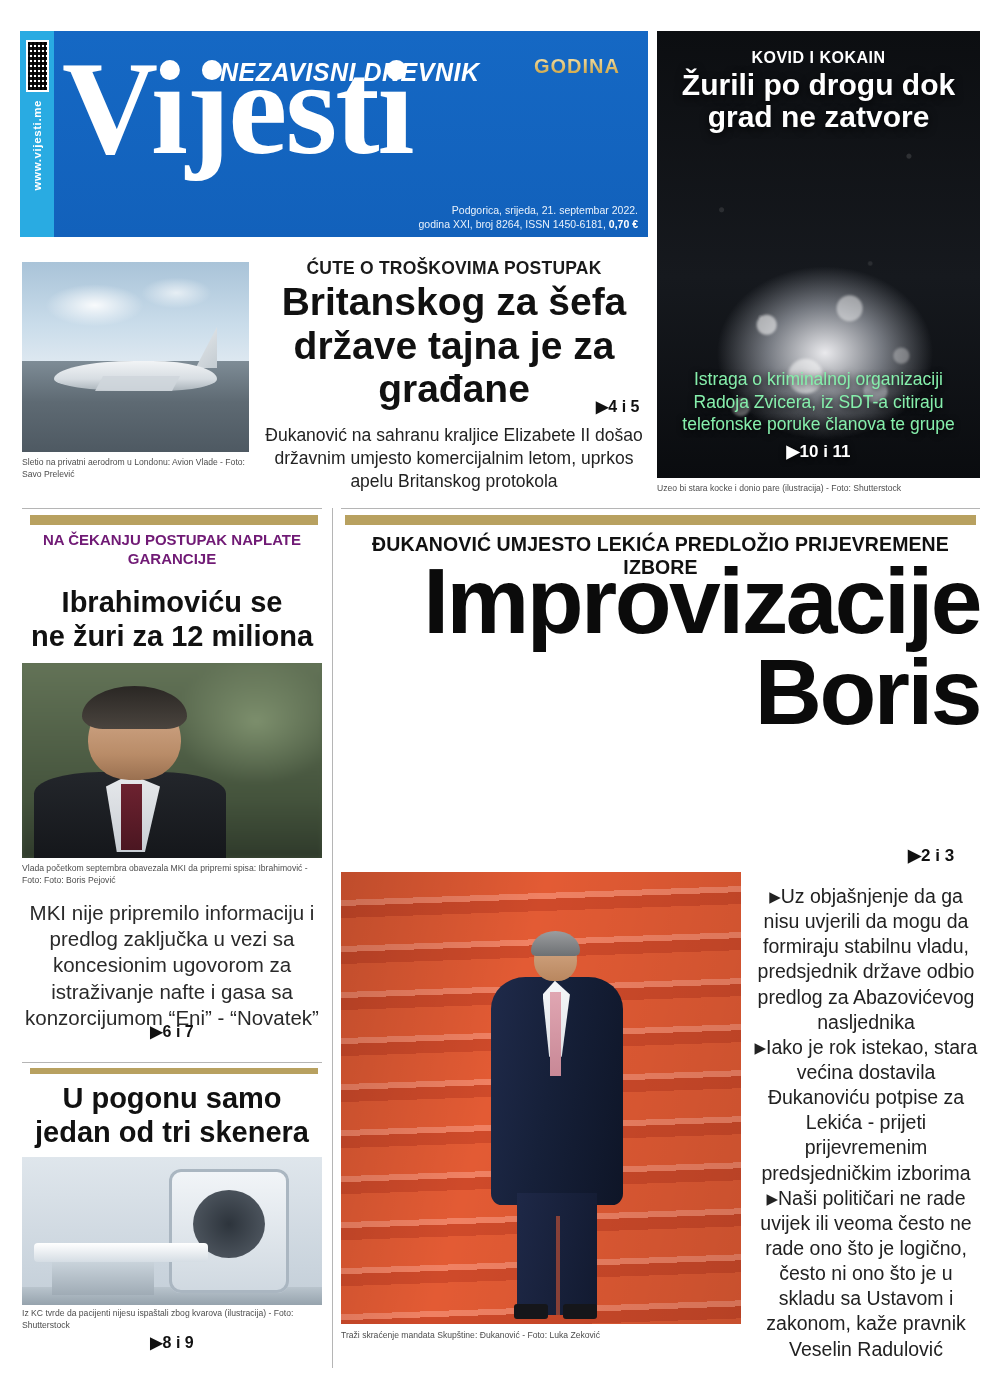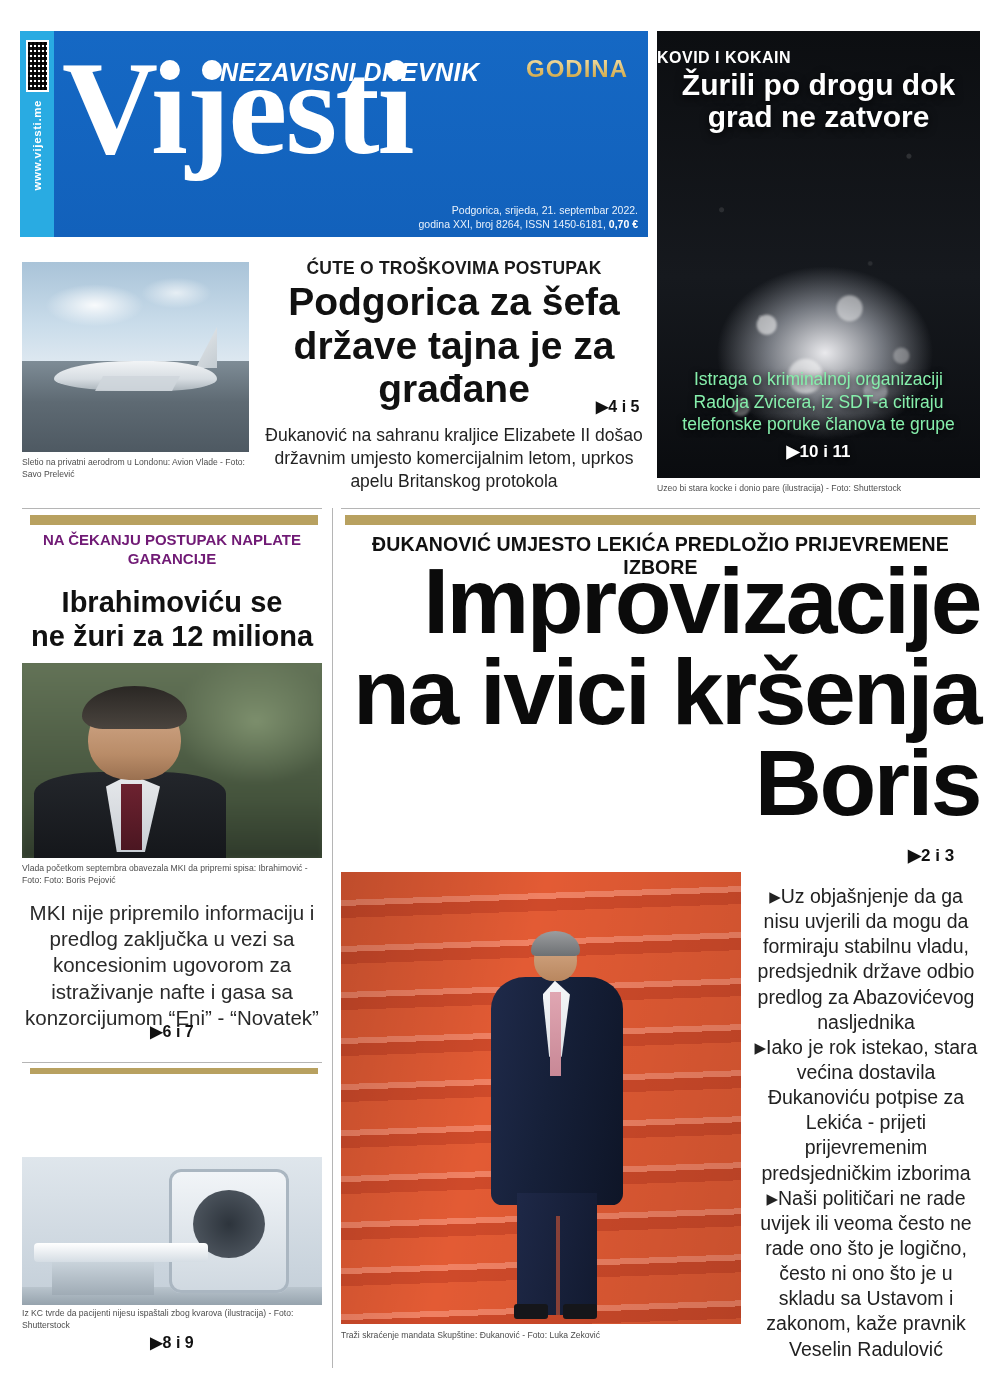--- a/index.html
+++ b/index.html
@@ -57,21 +57,21 @@
     position:absolute; right:8px; top:30px; width:126px; text-align:center;
   }
   .anniv-num {
     font-family:"Liberation Sans", sans-serif;
     font-weight:bold; font-size:108px; line-height:.88;
     background:linear-gradient(180deg,#f6d98a 0%,#c8992f 48%,#f2e2b0 100%);
     -webkit-background-clip:text; background-clip:text; color:transparent;
     letter-spacing:-6px;
   }
   .anniv-label {
-    font-weight:bold; font-size:24px; letter-spacing:1px;
+    font-weight:bold; font-size:20px; letter-spacing:1px;
     background:linear-gradient(180deg,#f7e6b2 0%,#c99b31 100%);
     -webkit-background-clip:text; background-clip:text; color:transparent;
     margin-top:-6px;
   }
   .mast-meta {
     position:absolute; right:10px; bottom:6px; text-align:right;
     color:#e8f1fb; font-size:10.5px; line-height:1.35;
   }
   .mast-meta b { color:#fff; }
 
@@ -96,21 +96,21 @@
     background:
       radial-gradient(circle at 30% 30%, rgba(255,255,255,.55) 0 9px, transparent 11px),
       radial-gradient(circle at 62% 22%, rgba(255,255,255,.45) 0 12px, transparent 14px),
       radial-gradient(circle at 45% 55%, rgba(255,255,255,.5) 0 16px, transparent 19px),
       radial-gradient(circle at 72% 62%, rgba(230,232,238,.42) 0 11px, transparent 13px),
       radial-gradient(circle at 20% 70%, rgba(255,255,255,.35) 0 8px, transparent 10px),
       radial-gradient(circle at 82% 45%, rgba(255,255,255,.3) 0 7px, transparent 9px);
     filter:blur(1px);
   }
   .tr-kicker {
-    position:absolute; left:0; right:0; top:18px; 
+    position:absolute; left:0; right:0; top:18px; text-align:center;
     color:#fff; font-weight:bold; font-size:16px; letter-spacing:.5px; z-index:3;
   }
   .tr-head {
     position:absolute; left:8px; right:8px; top:38px; text-align:center;
     color:#fff; font-weight:bold; font-size:30px; line-height:1.08; z-index:3;
     text-shadow:0 2px 8px rgba(0,0,0,.85);
   }
   .tr-sub {
     position:absolute; left:8px; right:8px; bottom:42px; text-align:center;
     color:#86efac; font-size:17.5px; line-height:1.3; z-index:3;
@@ -407,21 +407,21 @@
     <div class="plane-sky"></div>
     <div class="plane-ground"></div>
     <div class="plane-tail"></div>
     <div class="plane-body"></div>
     <div class="plane-wing"></div>
   </div>
   <div class="plane-caption cap">Sletio na privatni aerodrom u Londonu: Avion Vlade - Foto: Savo Prelević</div>
 
   <div class="plane-kicker">ĆUTE O TROŠKOVIMA POSTUPAK</div>
   <div class="plane-head">
-    <span>Podgorica za šefa</span>
+    <span>Britanskog za šefa</span>
     <span>države tajna</span>
     <span>je za građane</span>
   </div>
   <div class="plane-pages">▶4 i 5</div>
   <div class="plane-sub">Đukanović na sahranu kraljice Elizabete II došao državnim umjesto komercijalnim letom, uprkos apelu Britanskog protokola</div>
 
   <div class="hr-thin" style="left:22px;  top:508px; width:300px;"></div>
   <div class="hr-thin" style="left:341px; top:508px; width:639px;"></div>
   <div class="gold-bar" style="left:30px;  top:515px; width:288px;"></div>
   <div class="gold-bar" style="left:345px; top:515px; width:631px;"></div>
@@ -439,34 +439,37 @@
     <div class="lc-suit"></div>
     <div class="lc-shirt"></div>
     <div class="lc-tie"></div>
     <div class="lc-face"></div>
     <div class="lc-hair"></div>
   </div>
   <div class="lc-caption cap">Vlada početkom septembra obavezala MKI da pripremi spisa: Ibrahimović - Foto: Foto: Boris Pejović</div>
   <div class="lc-body">MKI nije pripremilo informaciju i predlog zaključka u vezi sa koncesionim ugovorom za istraživanje nafte i gasa sa konzorcijumom “Eni” - “Novatek”</div>
   <div class="lc-pages">▶6 i 7</div>
 
+  <div class="lc2-head">
+    <span>U pogonu samo</span><br>
+    <span>jedan od tri skenera</span>
+  </div>
   <div class="lc2-photo">
     <div class="ct-floor"></div>
     <div class="ct-ring"></div>
     <div class="ct-hole"></div>
     <div class="ct-base"></div>
     <div class="ct-bed"></div>
   </div>
   <div class="lc2-caption cap">Iz KC tvrde da pacijenti nijesu ispaštali zbog kvarova (ilustracija) - Foto: Shutterstock</div>
   <div class="lc2-pages">▶8 i 9</div>
 
   <div class="main-kicker">ĐUKANOVIĆ UMJESTO LEKIĆA PREDLOŽIO PRIJEVREMENE IZBORE</div>
   <div class="main-head">
     <span>Improvizacije</span>
-    <span>na ivici kršenja</span>
     <span>Boris</span>
   </div>
   <div class="main-pages">▶2 i 3</div>
 
   <div class="main-photo">
     <div class="steps"></div>
     <div class="steps-shade"></div>
     <div class="man">
       <div class="man-suit"></div>
       <div class="man-legs"></div>

